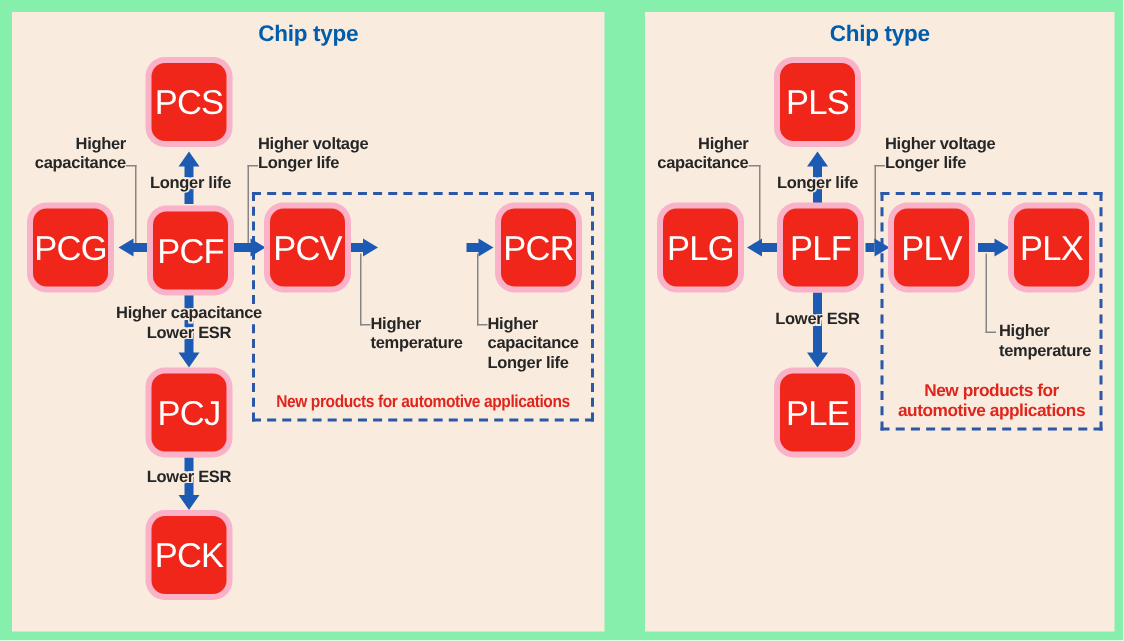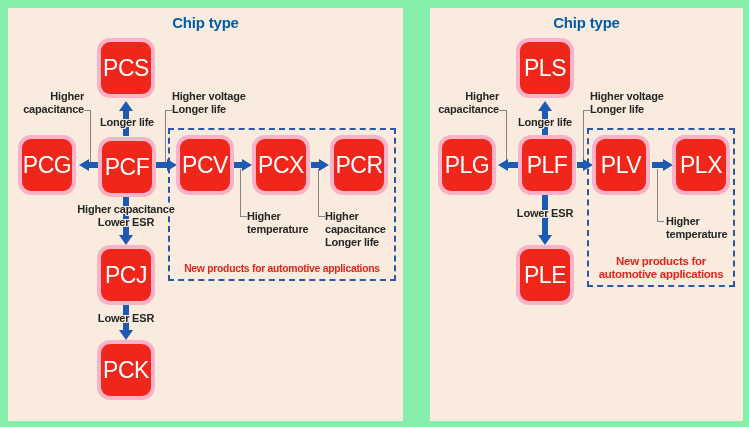--- a/index.html
+++ b/index.html
@@ -94,23 +94,20 @@
     </div>
   <div class="node" style="left:18px; top:135px;">
       <div class="node-core">PCG</div>
     </div>
   <div class="node" style="left:98px; top:137px;">
       <div class="node-core">PCF</div>
     </div>
   <div class="node" style="left:176px; top:135px;">
       <div class="node-core">PCV</div>
     </div>
-  <div class="node" style="left:252px; top:135px;">
-      <div class="node-core">PCX</div>
-    </div>
   <div class="node" style="left:330px; top:135px;">
       <div class="node-core">PCR</div>
     </div>
   <div class="node" style="left:97px; top:245px;">
       <div class="node-core">PCJ</div>
     </div>
   <div class="node" style="left:97px; top:340px;">
       <div class="node-core">PCK</div>
     </div>
 

